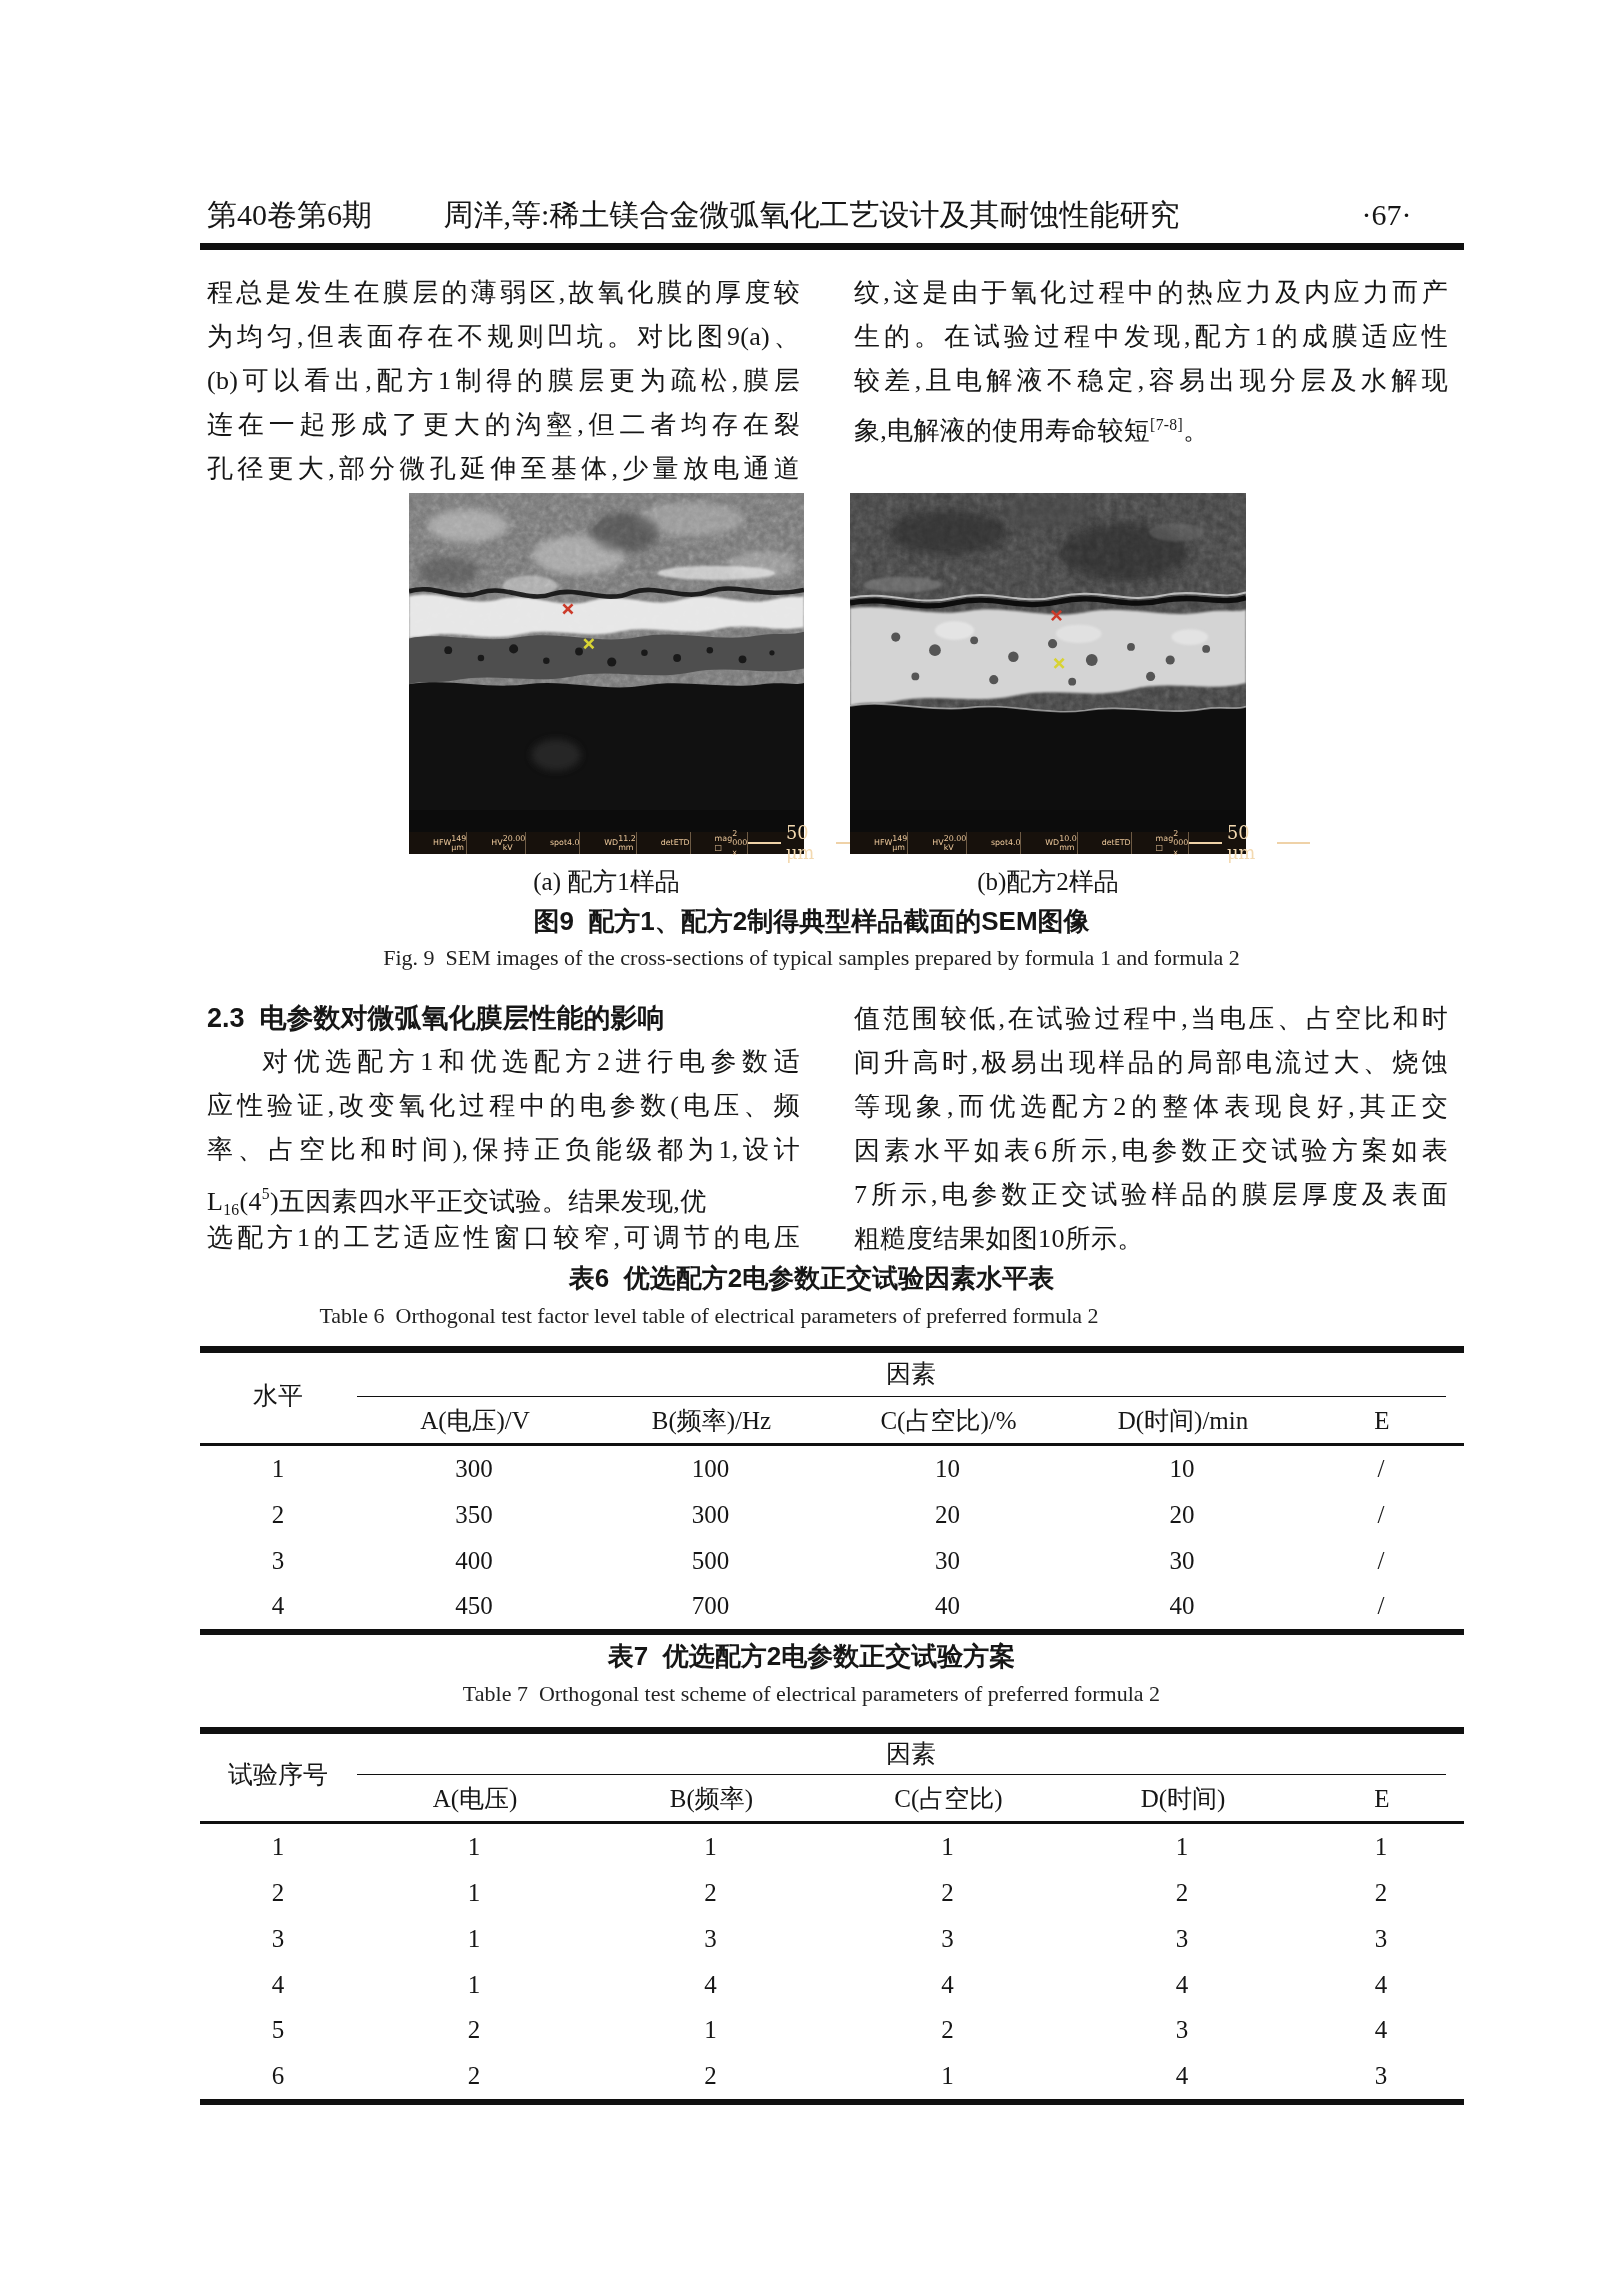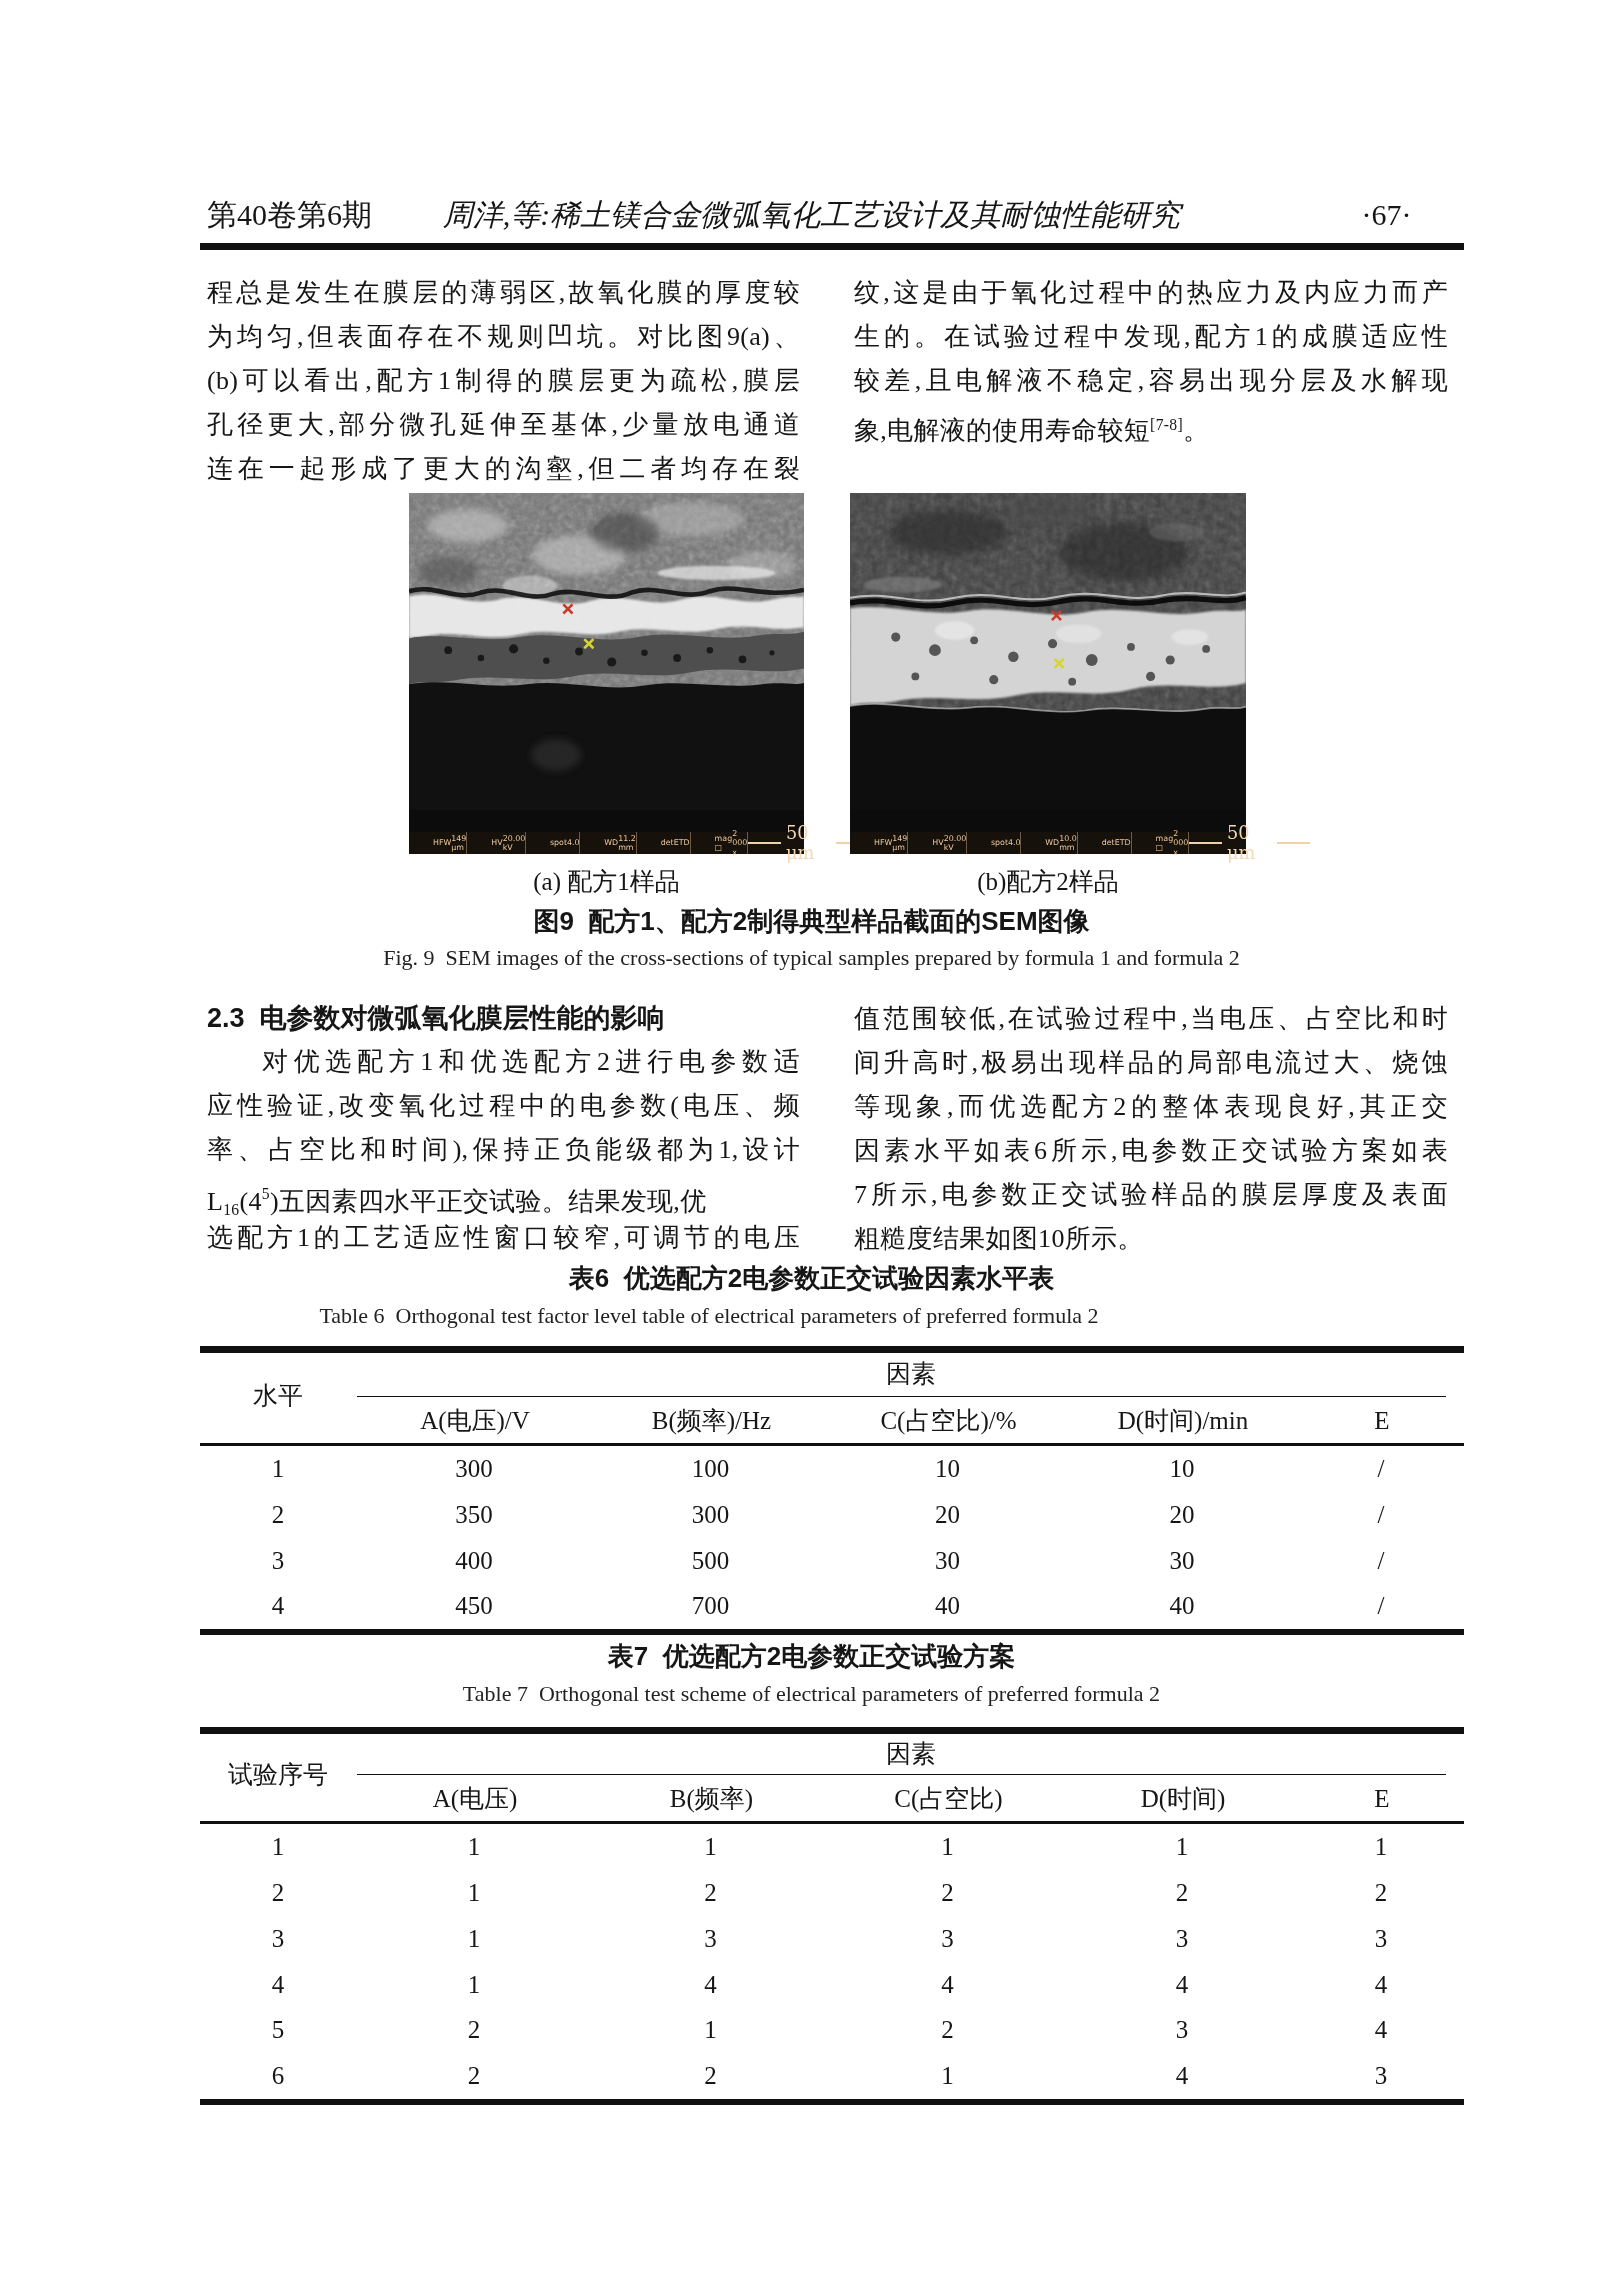--- a/index.html
+++ b/index.html
@@ -44,30 +44,30 @@
   .subhdr span{display:block;text-align:center;font-size:25px;}
   .drow{position:absolute;display:flex;height:44px;line-height:44px;}
   .drow span{display:block;text-align:center;font-size:25px;}
 </style>
 </head>
 <body>
 
 <div class="page">
 
   <div class="abs hdr" style="left:207px;top:196px;">第40卷第6期</div>
-  <div class="abs hdr" style="left:0;top:196px;width:1623px;text-align:center;font-style:italic;">周洋,等:稀土镁合金微弧氧化工艺设计及其耐蚀性能研究</div>
+  <div class="abs hdr" style="left:0;top:196px;width:1623px;text-align:center;">周洋,等:稀土镁合金微弧氧化工艺设计及其耐蚀性能研究</div>
   <div class="abs hdr" style="left:1321px;top:196px;width:131px;text-align:center;">·67·</div>
   <div class="abs hdr-rule" style="left:200px;top:243px;width:1264px;height:6.5px;"></div>
 
   <div class="col" style="left:207px;top:271px;width:593px;">
     <div class="bline j">程总是发生在膜层的薄弱区,故氧化膜的厚度较</div>
     <div class="bline j">为均匀,但表面存在不规则凹坑。对比图9(a)、</div>
     <div class="bline j">(b)可以看出,配方1制得的膜层更为疏松,膜层</div>
+    <div class="bline j">连在一起形成了更大的沟壑,但二者均存在裂</div>
     <div class="bline j">孔径更大,部分微孔延伸至基体,少量放电通道</div>
-    <div class="bline j">连在一起形成了更大的沟壑,但二者均存在裂</div>
   </div>
   <div class="col" style="left:854px;top:271px;width:594px;">
     <div class="bline j">纹,这是由于氧化过程中的热应力及内应力而产</div>
     <div class="bline j">生的。在试验过程中发现,配方1的成膜适应性</div>
     <div class="bline j">较差,且电解液不稳定,容易出现分层及水解现</div>
     <div class="bline"><span>象,电解液的使用寿命较短</span><sup class="ref">[7-8]</sup><span>。</span></div>
   </div>
 
   <div class="panel" style="left:409px;top:493px;width:395px;height:361px;">
     <svg viewBox="0 0 604 484" preserveAspectRatio="none">

